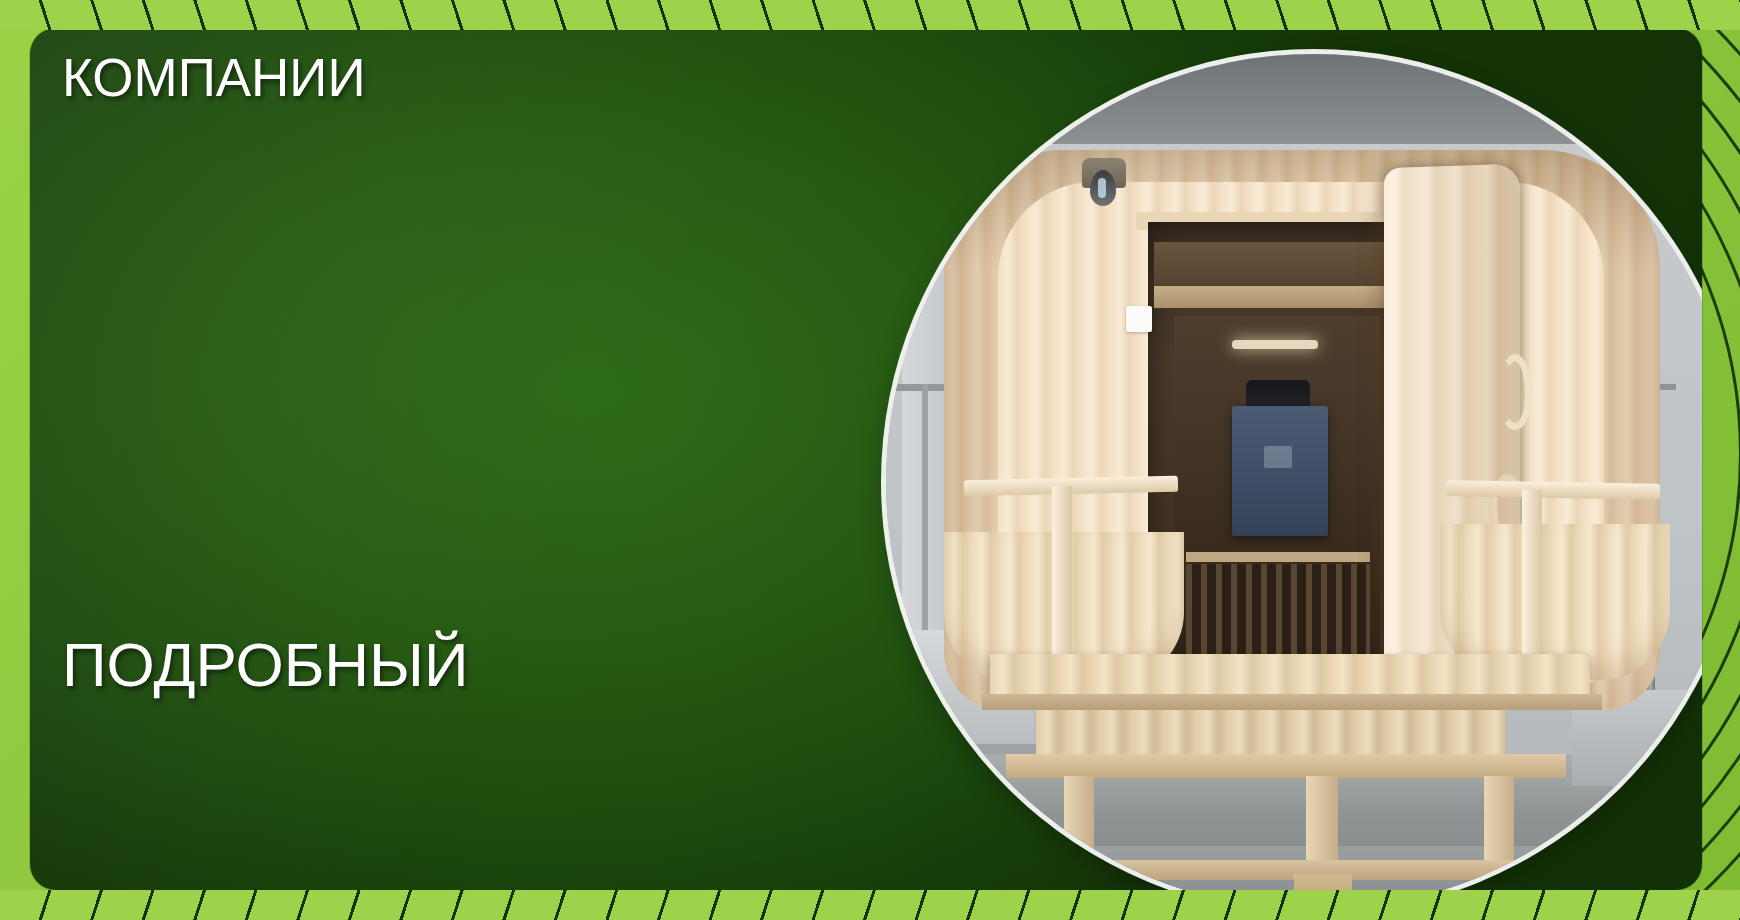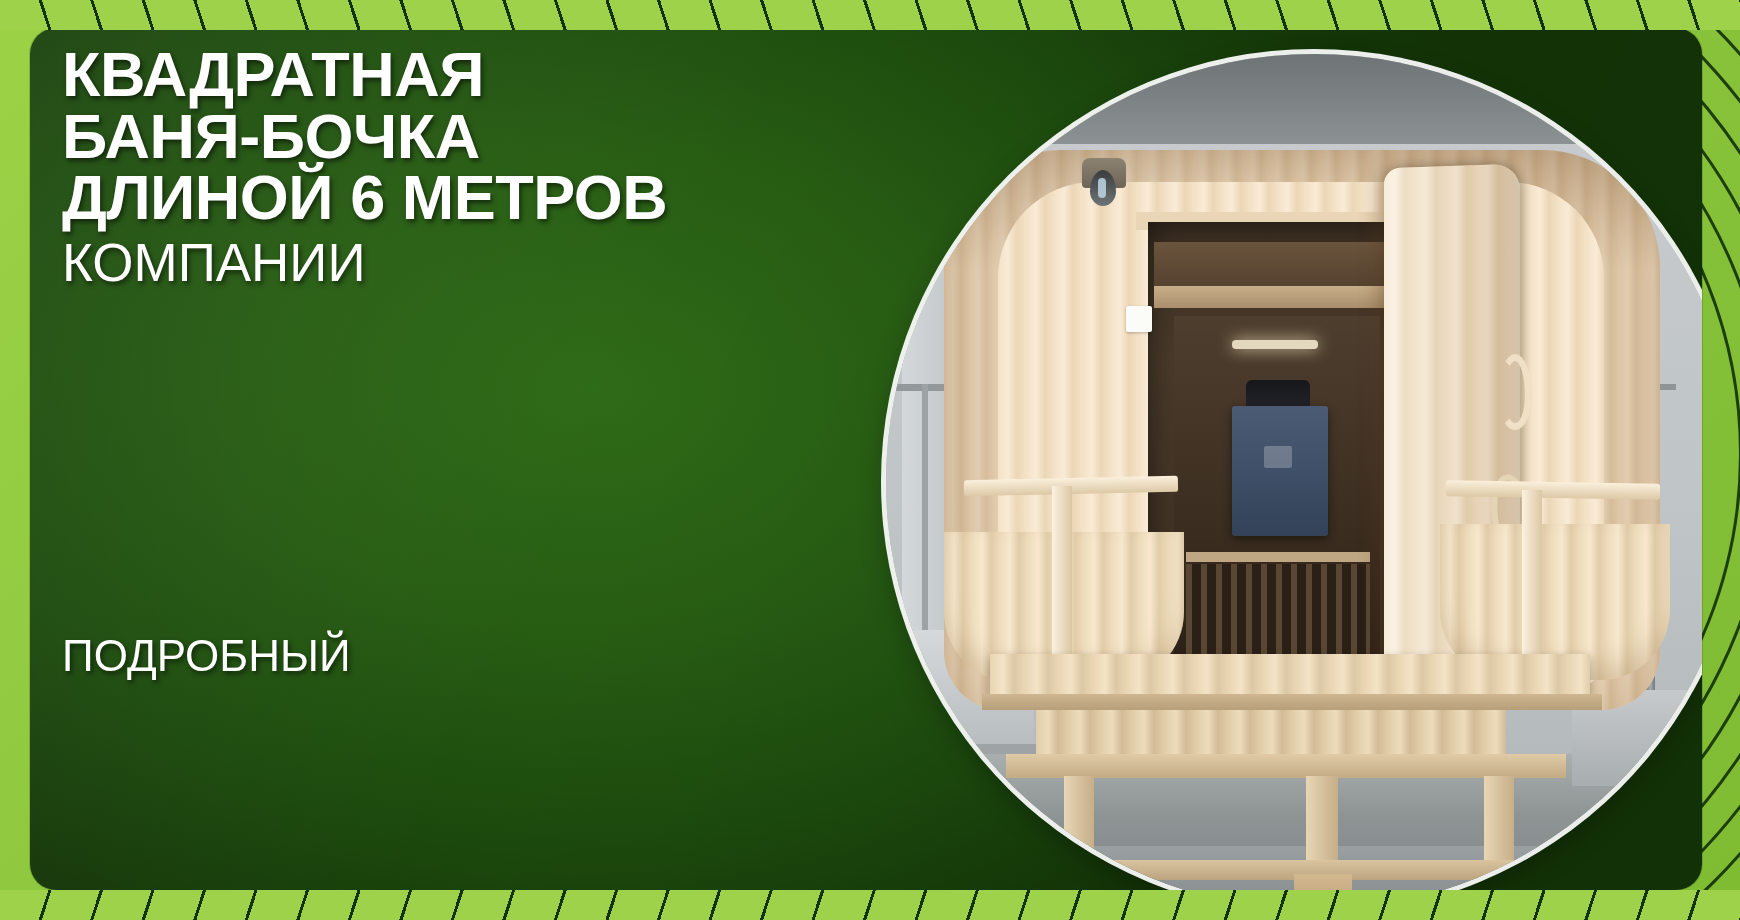--- a/index.html
+++ b/index.html
@@ -75,21 +75,21 @@
     text-shadow:2px 3px 5px rgba(0,0,0,.55);
   }
   .subhead .ln { display:block; white-space:nowrap; }
 
   .cta {
     position:absolute;
     left:32px; top:604px;
     width:700px;
     color:#FFFFFF;
     font-weight:normal;
-    font-size:44px;
+    font-size:62px;
     line-height:1.08;
     letter-spacing:0px;
     text-shadow:2px 3px 5px rgba(0,0,0,.55);
     z-index:6;
   }
   .cta .ln { display:block; white-space:nowrap; }
 
   
   .photo-circle {
     position:absolute;
@@ -411,25 +411,20 @@
       <div class="ph skirt"></div>
       <div class="ph beam-1"></div>
       <div class="ph leg-1"></div>
       <div class="ph leg-2"></div>
       <div class="ph leg-3"></div>
       <div class="ph beam-2"></div>
       <div class="ph block"></div>
     </div>
 
     <div class="copy">
-      <div class="headline">
-        <span class="ln">КВАДРАТНАЯ</span>
-        <span class="ln">БАНЯ-БОЧКА</span>
-        <span class="ln">ДЛИНОЙ 6 МЕТРОВ</span>
-      </div>
       <div class="subhead">
         <span class="ln">КОМПАНИИ</span>
       </div>
     </div>
 
     <div class="cta">
       <span class="ln">ПОДРОБНЫЙ</span>
     </div>
 
   </div>

